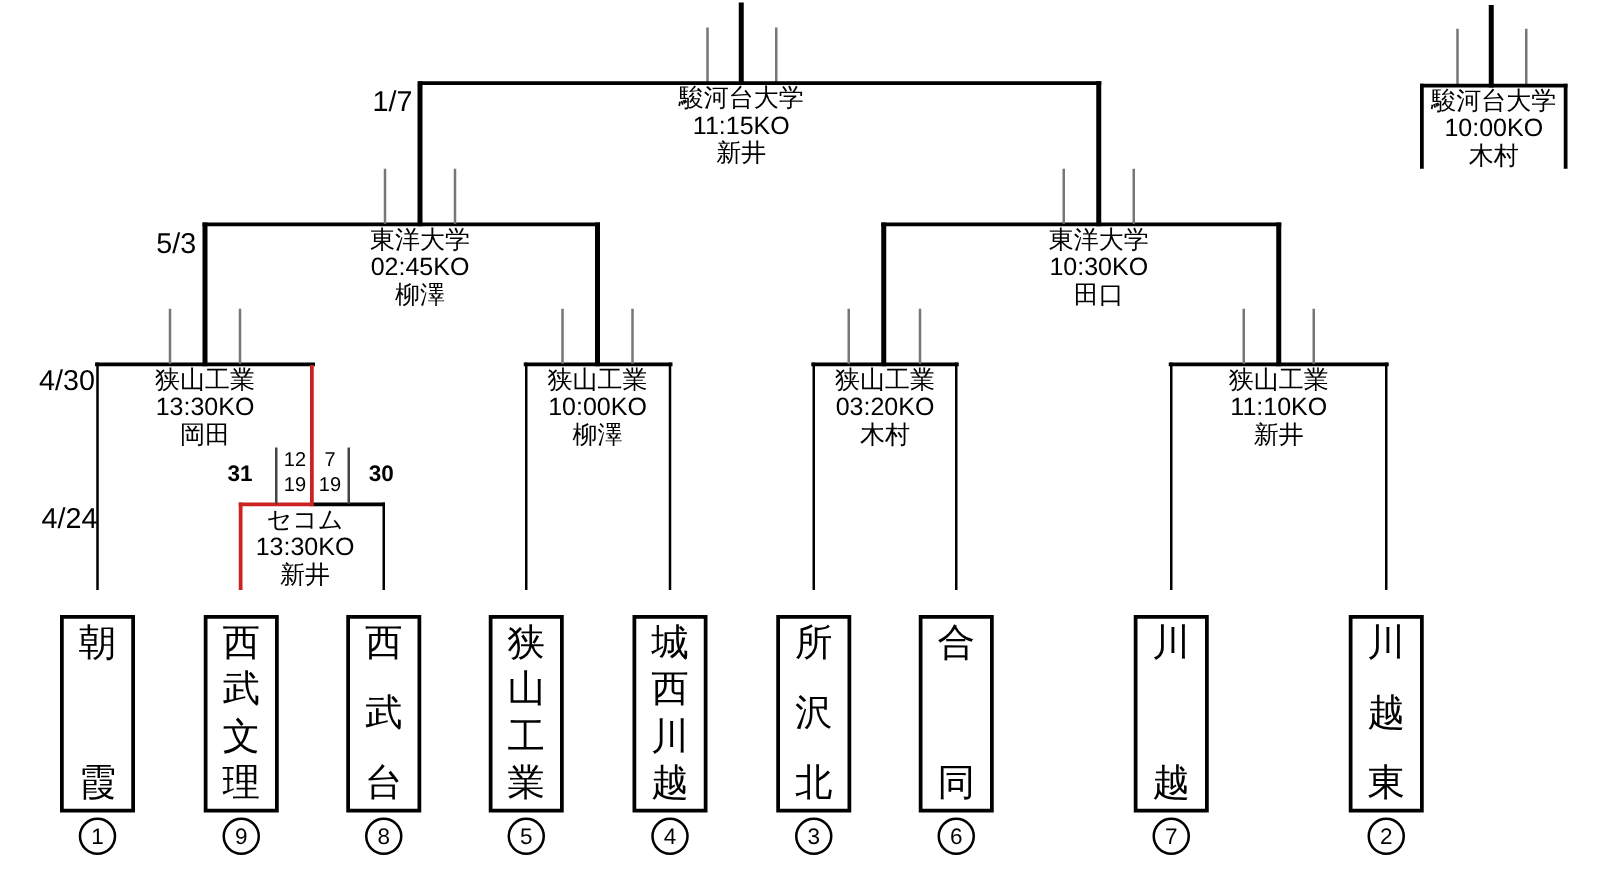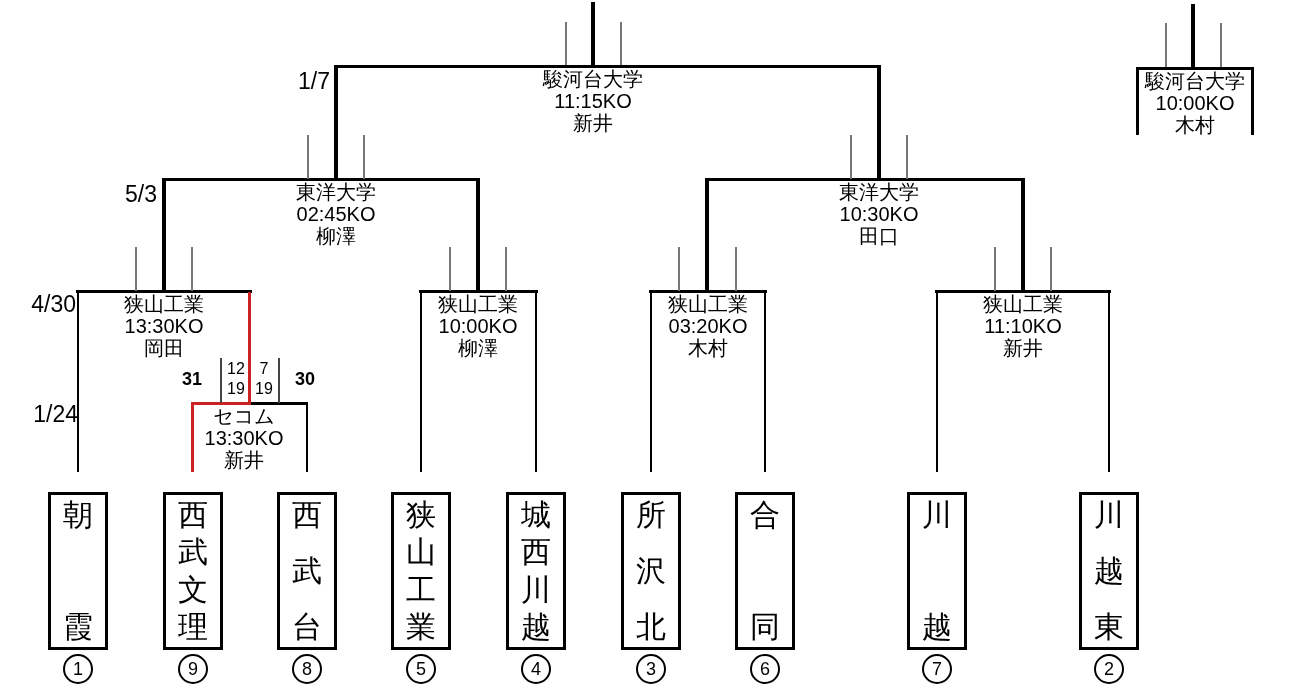--- a/index.html
+++ b/index.html
@@ -112,21 +112,21 @@
     <div>新井</div>
   </div>
 
   <div class="redline" style="left:248px;top:292px;width:3px;height:113px;"></div>
   <div class="redline" style="left:191px;top:402px;width:60px;height:3px;"></div>
   <div class="h" style="left:251px;top:402px;width:57px;"></div>
   <div class="redline" style="left:191px;top:402px;width:3px;height:70px;"></div>
   <div class="v" style="left:306px;top:402px;height:70px;"></div>
   <div class="tickd" style="left:220px;top:358px;height:45px;"></div>
   <div class="tickd" style="left:278px;top:358px;height:45px;"></div>
-  <div class="date" style="left:0px;top:402px;width:78px;">1/24</div>
+  <div class="date" style="left:0px;top:402px;width:78px;">4/24</div>
   <div class="total" style="left:167px;top:366px;">31</div>
   <div class="total" style="left:280px;top:366px;">30</div>
   <div class="halves" style="left:223px;top:359px;">
     <div>12</div>
     <div>19</div>
   </div>
   <div class="halves" style="left:251px;top:359px;">
     <div>7</div>
     <div>19</div>
   </div>

